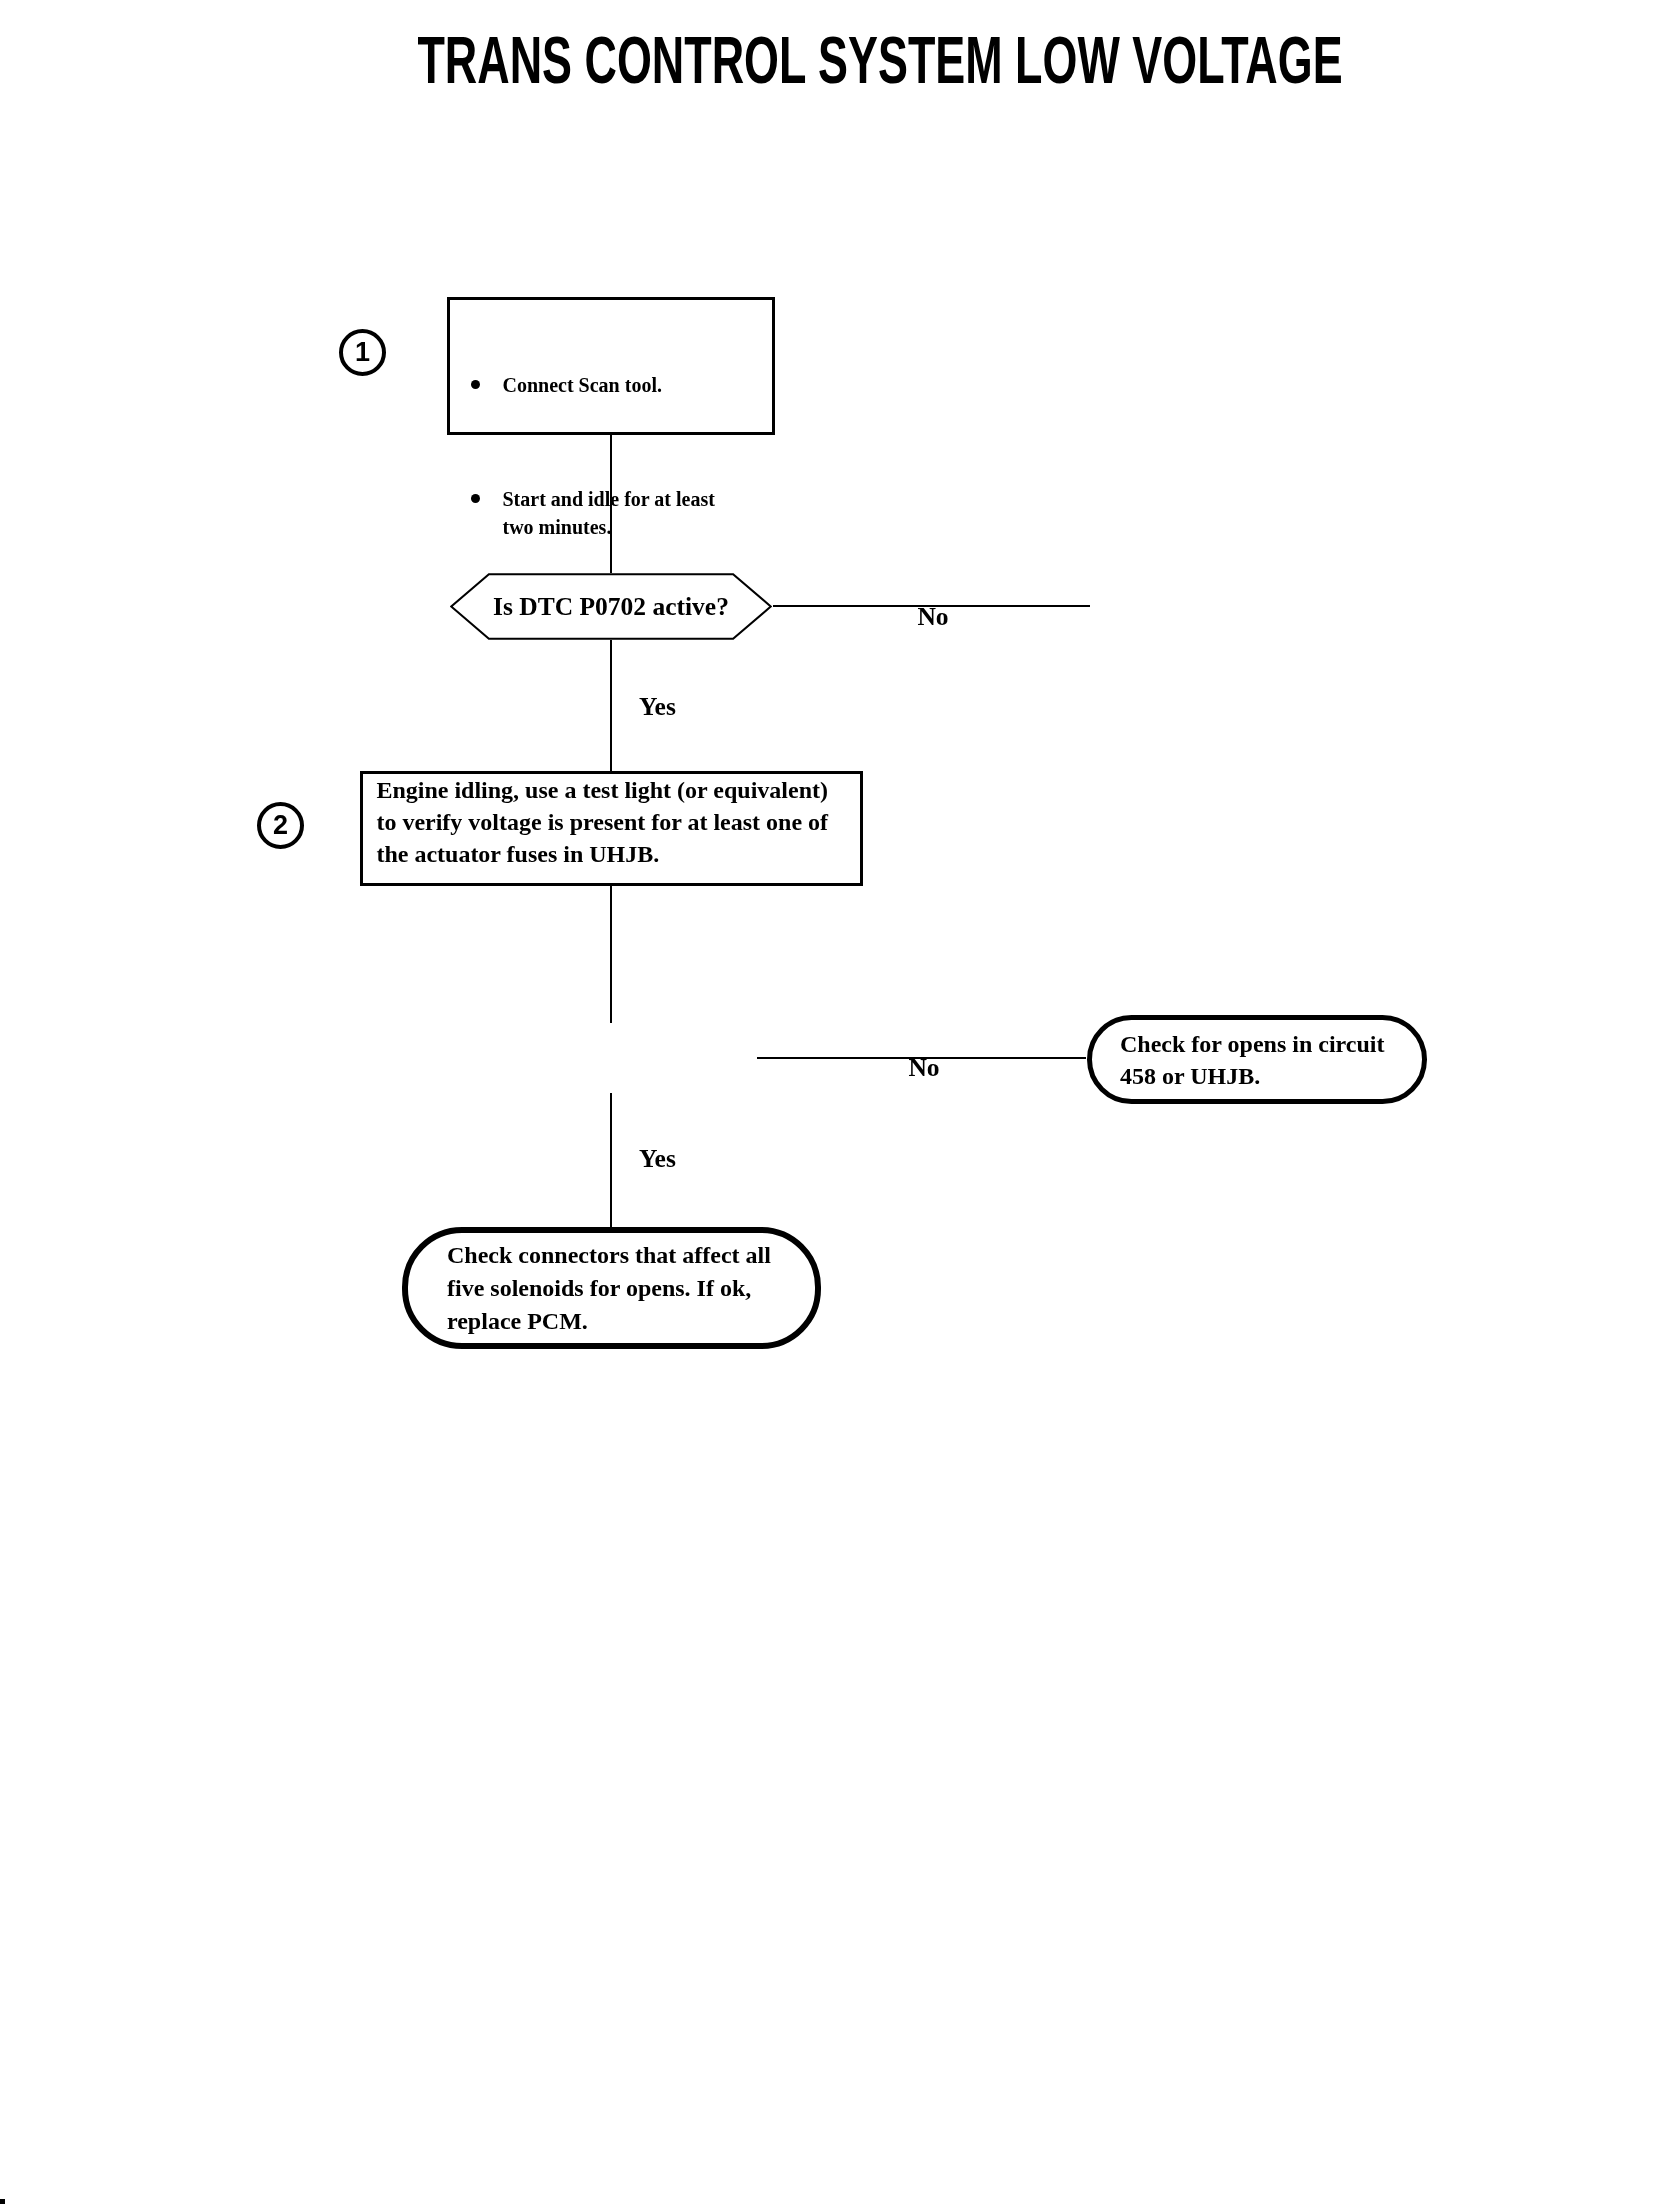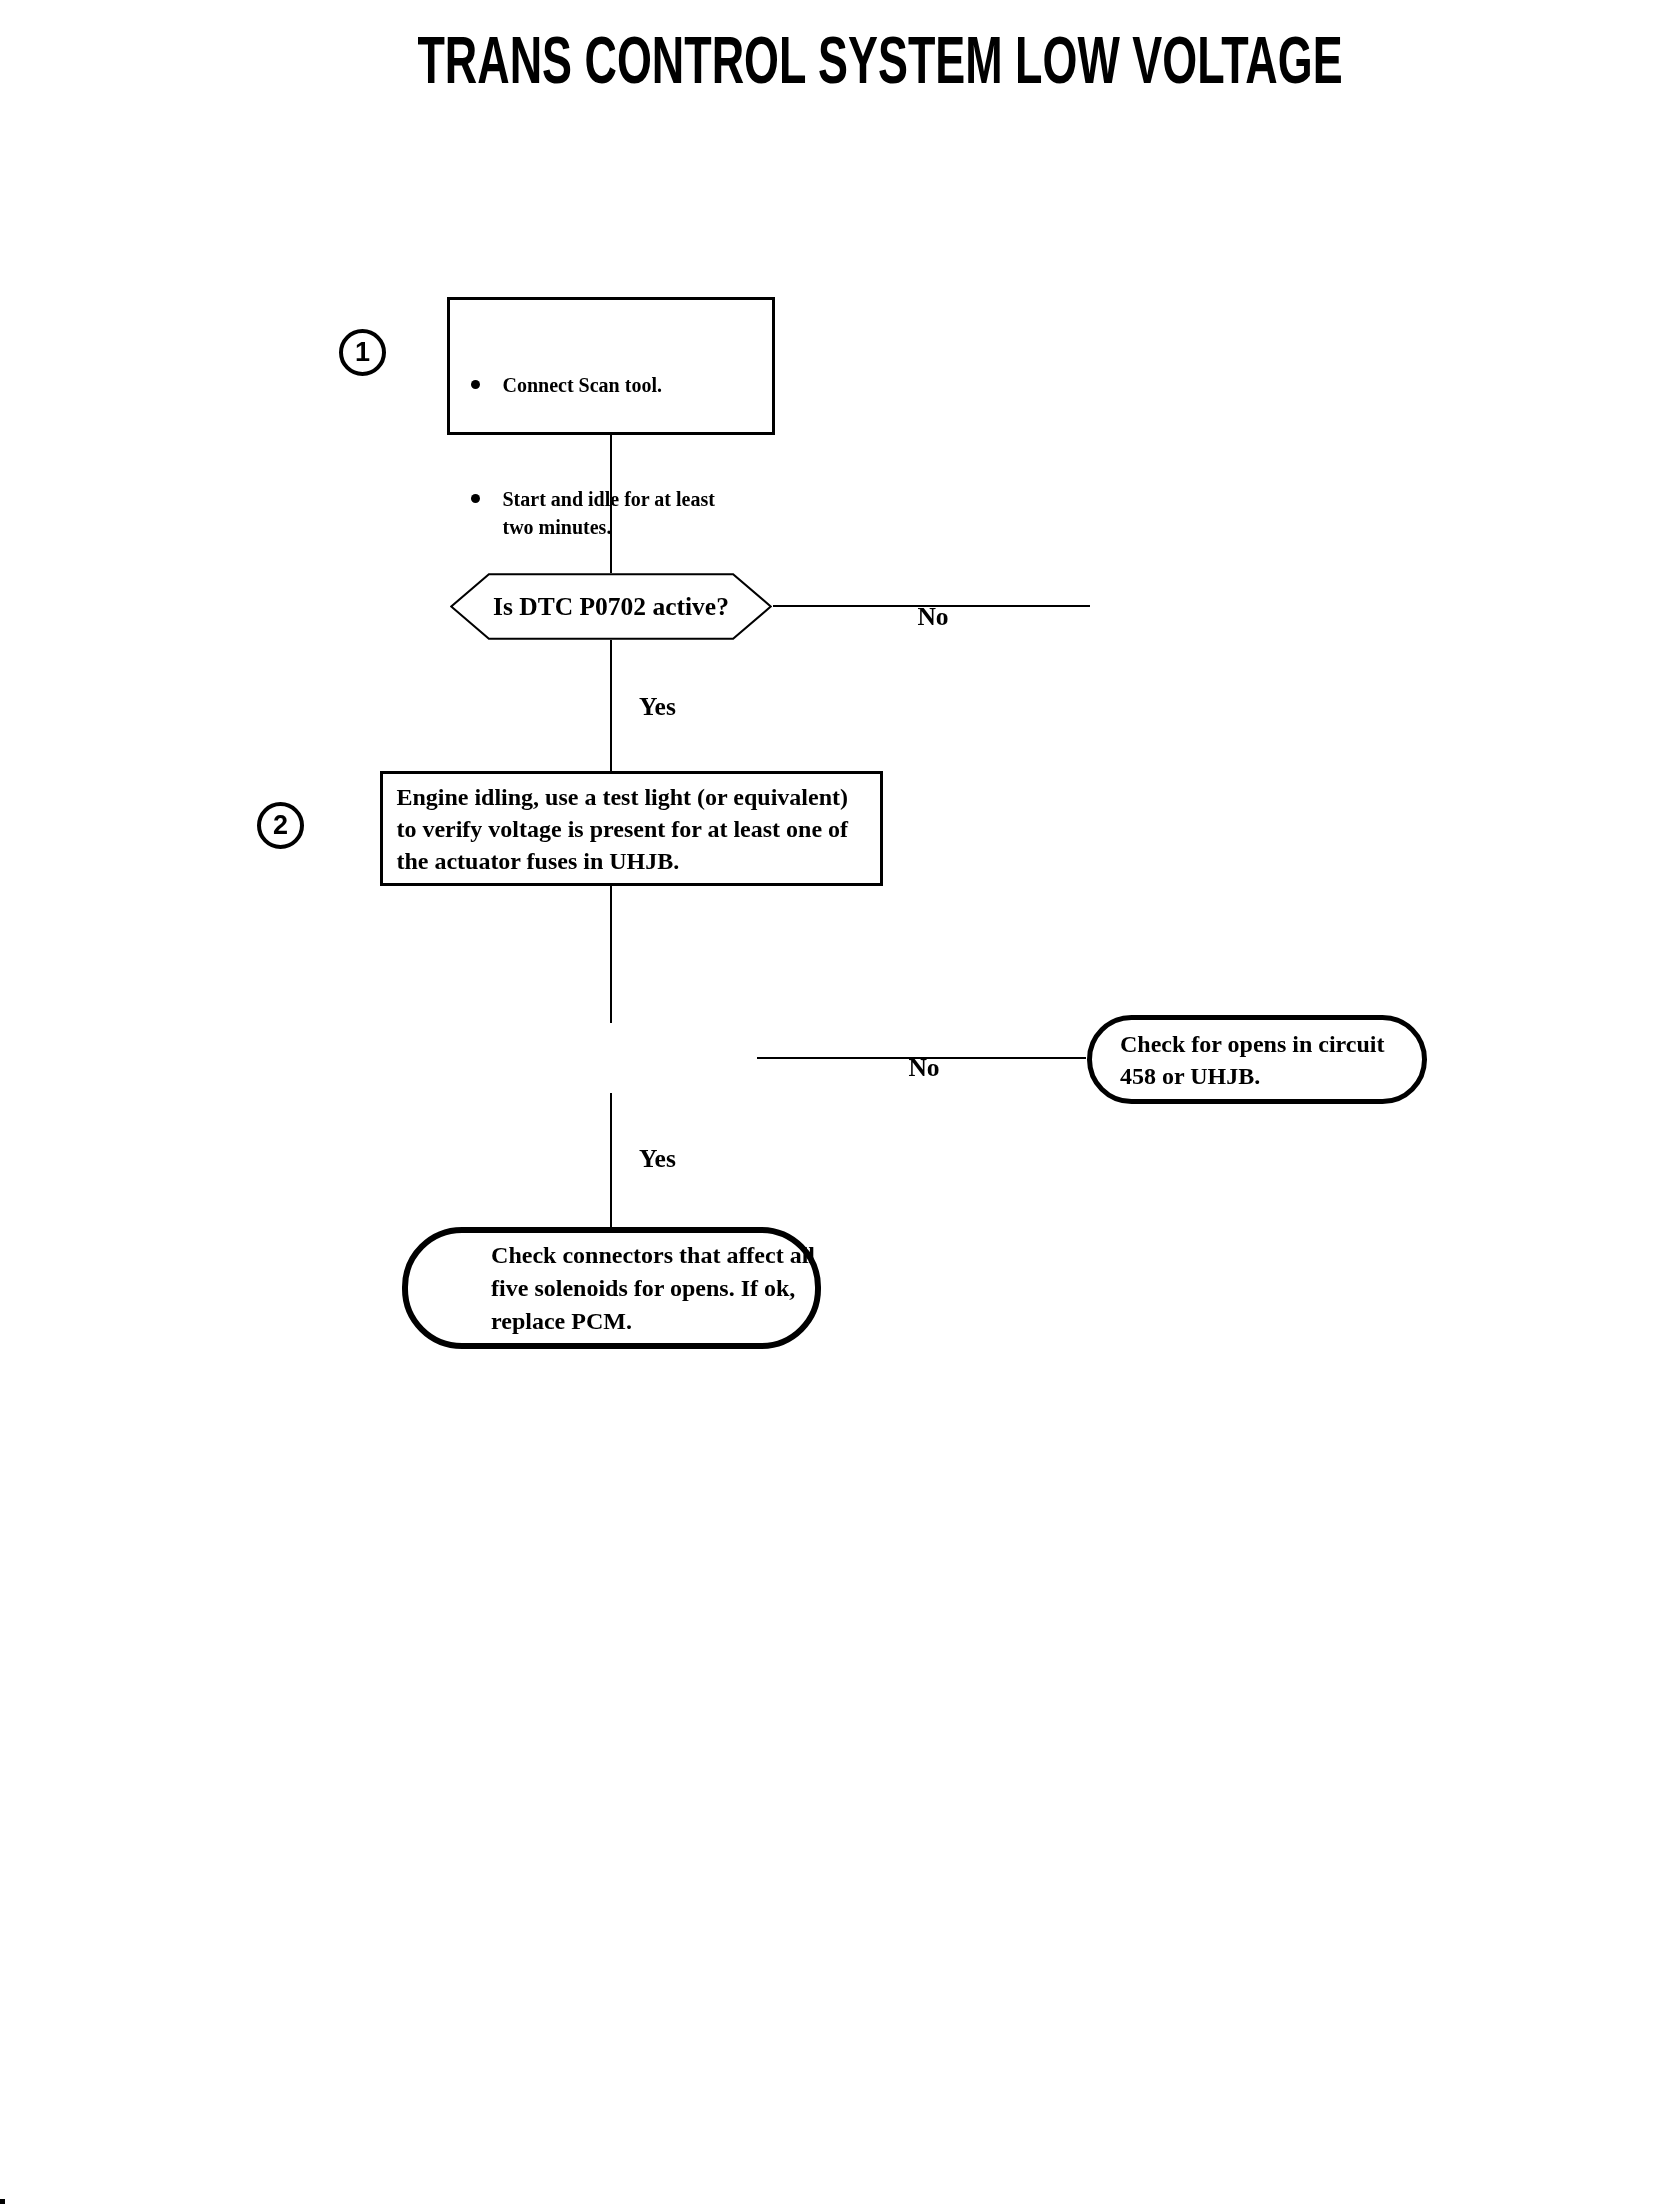--- a/index.html
+++ b/index.html
@@ -38,21 +38,21 @@
     border: 3.6px solid #000;
     font-size: 24px;
     line-height: 32px;
     white-space: pre;
   }
 
   .start-box { padding: 7.3px 4.9px 0 21px; }
   .bullet-row { display: flex; gap: 22.5px; margin-bottom: 20.7px; font-size: 20px; line-height: 28.6px; }
   .bullet-dot { flex: 0 0 auto; width: 9px; height: 9px; margin-top: 9px; border-radius: 50%; background: #000; }
 
-  .process-box { display: flex; align-items: center; padding-left: 13.4px; margin-left: 20px; }
+  .process-box { display: flex; padding-left: 13.4px; }
 
   
   .stadium {
     position: absolute;
     box-sizing: border-box;
     background: #fff;
     border: 5.5px solid #000;
     border-radius: 607px;
     display: flex;
     align-items: center;
@@ -166,21 +166,21 @@
   <div class="edge-label centered" style="left:857px; top:1014px; width:134px;">No</div>
 
   <div class="stadium" style="left:1087px; top:1015px; width:340px; height:89px;">
     <span>Check for opens in circuit
 458 or UHJB.</span>
   </div>
 
   <div class="edge-label" style="left:639px; top:1145px;">Yes</div>
   <div class="line" style="left:610px; top:1093px; width:1.8px; height:134px;"></div>
 
-  <div class="stadium terminal-stadium" style="left:402px; top:1227px; width:419px; height:122px;justify-content:flex-end;">
+  <div class="stadium terminal-stadium" style="left:402px; top:1227px; width:419px; height:122px;">
     <span>Check connectors that affect all
 five solenoids for opens. If ok,
 replace PCM.</span>
   </div>
 
   <div class="artifact" style="left:0px; top:2199px; width:4.9px; height:4.9px;"></div>
 
 </div>
 
 

